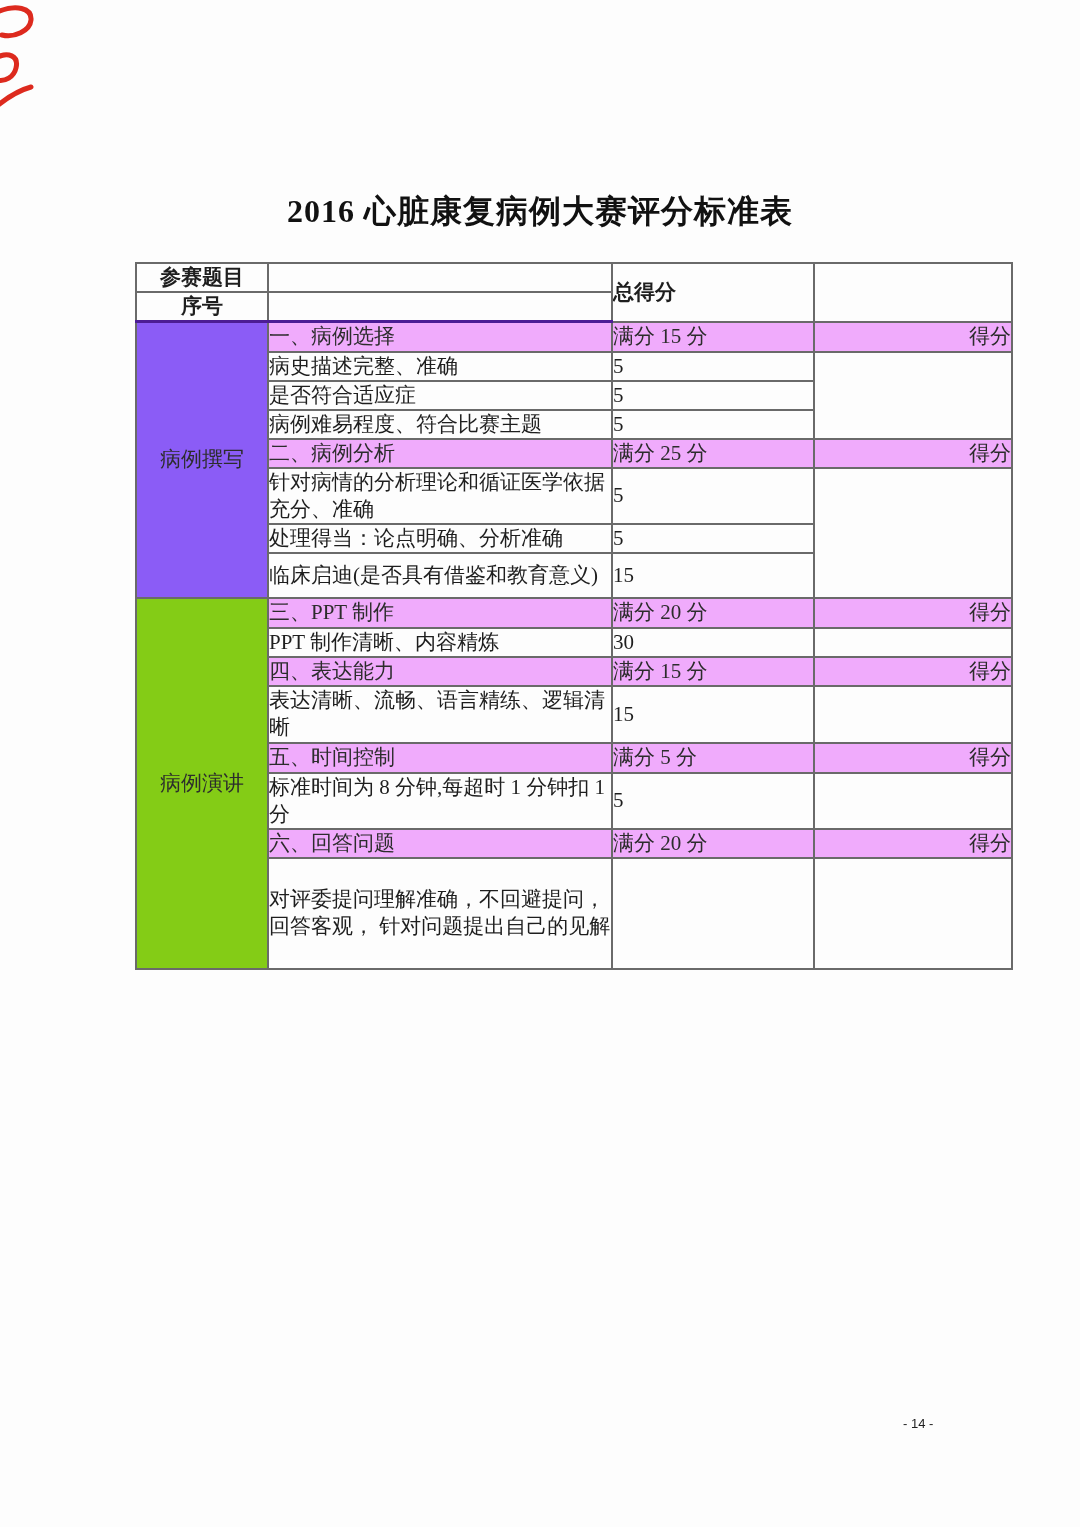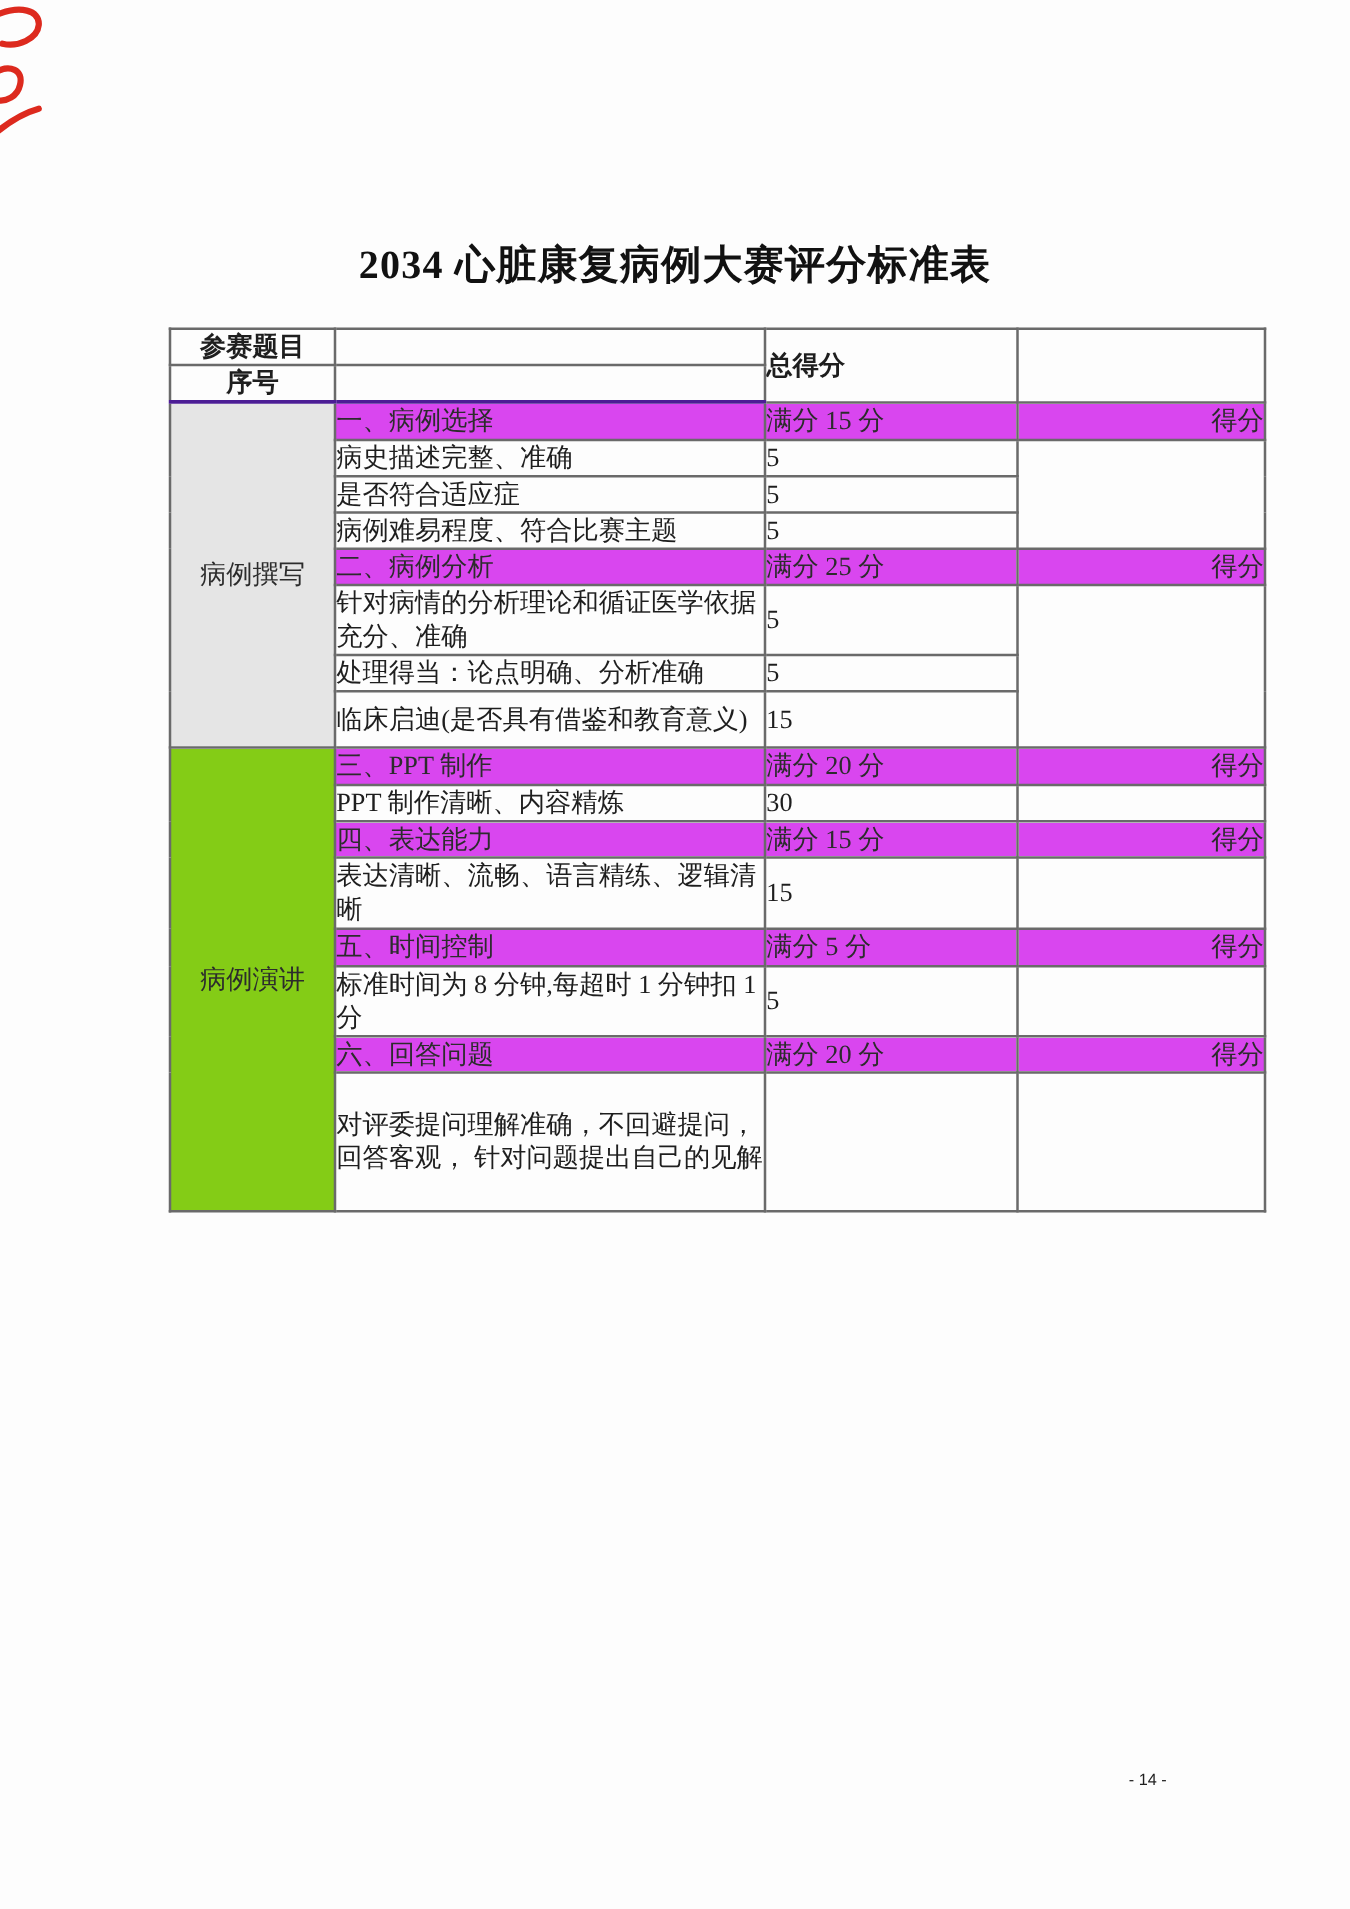--- a/index.html
+++ b/index.html
@@ -40,21 +40,21 @@
     font-size: 21px;
     line-height: 27px;
     padding: 0;
     overflow: hidden;
   }
   td.c-left   { text-align: center; }
   td.c-item   { text-align: left; padding: 2px 26px 2px 12px; }
   td.c-score  { }
   td.c-mark   { text-align: right; }
   td.bold     { font-weight: bold; font-size: 22px; }
-  tr.gray td  { background: #d946ef; color: #2c2c2c; }
+  tr.gray td  { background: #f0abfc; color: #2c2c2c; }
   tr.hdr-bottom td { border-bottom: 3px solid #4c1d95; }
 
   .page-number {
     position: absolute;
     top: 1416px; left: 903px;
     font-family: "Liberation Sans", "DejaVu Sans", sans-serif;
     font-size: 13px;
     color: #1f1f1f;
   }
 </style>
@@ -62,21 +62,21 @@
 <body>
 
 <div class="page">
 
   <svg class="red-marks" width="50" height="120" viewBox="0 0 50 120">
     <path d="M -3 12 C 16 4 32 8 31 20 C 30 31 14 38 2 35" fill="none" stroke="#dd2a1e" stroke-width="5" stroke-linecap="round"></path>
     <path d="M -4 58 C 8 51 19 56 16 68 C 14 77 5 82 -3 80" fill="none" stroke="#dd2a1e" stroke-width="5" stroke-linecap="round"></path>
     <path d="M -3 106 C 8 97 20 90 31 87" fill="none" stroke="#dd2a1e" stroke-width="5" stroke-linecap="round"></path>
   </svg>
 
-  <h1 class="title">2034 心脏康复病例大赛评分标准表</h1>
+  <h1 class="title">2016 心脏康复病例大赛评分标准表</h1>
 
   <table class="score-table">
     <colgroup>
       <col style="width:132px">
       <col style="width:344px">
       <col style="width:202px">
       <col style="width:198px">
     </colgroup>
     <tbody>
       <tr style="height:29px">
@@ -84,21 +84,21 @@
         <td class="c-item"></td>
         <td class="c-score bold" rowspan="2">总得分</td>
         <td class="c-mark" rowspan="2"></td>
       </tr>
       <tr class="hdr-bottom" style="height:27px">
         <td class="c-left bold">序号</td>
         <td class="c-item"></td>
       </tr>
 
       <tr class="gray" style="height:30px">
-        <td class="c-left" rowspan="8" style="background:#e5e5e5">病例撰写</td>
+        <td class="c-left" rowspan="8" style="background:#8b5cf6">病例撰写</td>
         <td class="c-item">一、病例选择</td>
         <td class="c-score">满分 15 分</td>
         <td class="c-mark">得分</td>
       </tr>
       <tr style="height:29px">
         <td class="c-item">病史描述完整、准确</td>
         <td class="c-score">5</td>
         <td class="c-mark" rowspan="3"></td>
       </tr>
       <tr style="height:29px">

